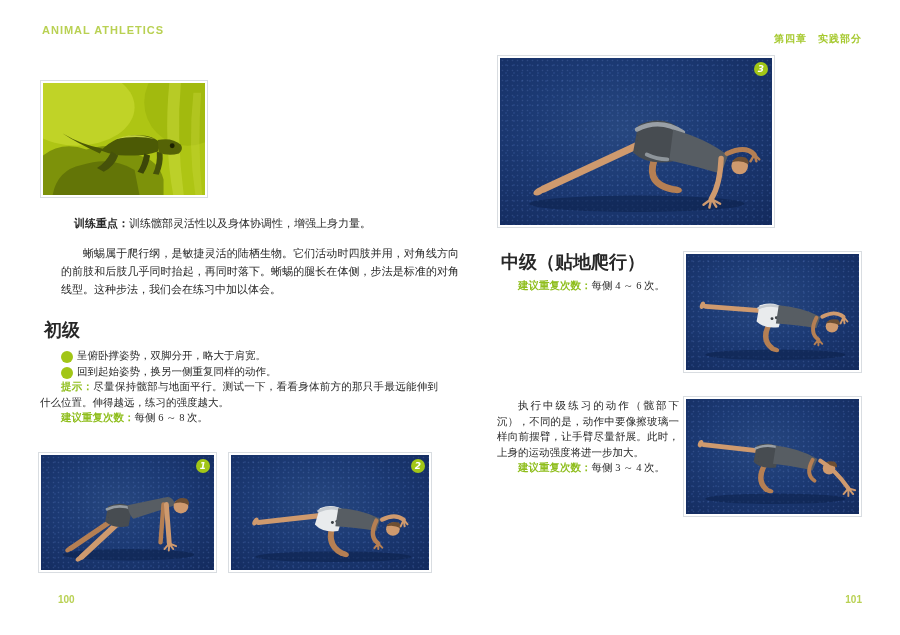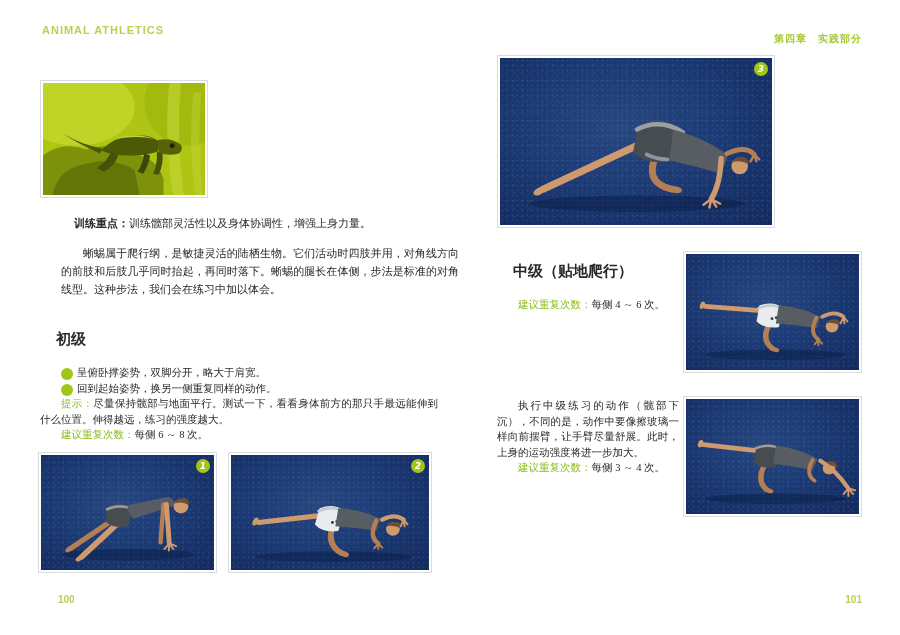--- a/index.html
+++ b/index.html
@@ -12,22 +12,22 @@
   .chaphead{font-family:"Liberation Sans","DejaVu Sans",sans-serif;
             font-size:10px;font-weight:700;letter-spacing:1px;color:#a6c92f;}
   .title{font-family:"Liberation Sans","DejaVu Sans",sans-serif;
          font-size:17px;font-weight:700;color:#15803d;letter-spacing:1px;margin-top:32px;}
   .pagenum{font-family:"Liberation Sans","DejaVu Sans",sans-serif;
            font-size:10px;font-weight:700;color:#b9d153;margin-left:12px;}
   
   .para{font-size:11px;line-height:18px;text-align:justify;text-indent:2em;margin:0;}
   .small{font-size:10.5px;line-height:15.5px;}
   .bold{font-weight:700;}
-  .green{color:#8fbe1d;font-weight:400;}
-  .lvlhead{font-size:15px;font-weight:700;margin:16px;}
+  .green{color:#8fbe1d;font-weight:700;}
+  .lvlhead{font-size:18px;font-weight:700;margin:4px;}
   
   .photo{position:absolute;background:#fff;border:1px solid #d9dde1;padding:2px;box-sizing:border-box;}
   .carpet{position:relative;width:100%;height:100%;overflow:hidden;
     background:
       radial-gradient(rgba(160,190,255,.16) .6px, transparent 1.1px) 0 0/5px 5px,
       radial-gradient(rgba(100,140,230,.20) .5px, transparent 1px) 2px 3px/8px 8px,
       radial-gradient(ellipse at 45% 42%, #27477f 0%, #1c3a74 45%, #132a5d 100%);}
   .carpet svg{position:absolute;inset:0;width:100%;height:100%;}
   .badge{position:absolute;top:6px;right:6px;width:14px;height:14px;border-radius:50%;
          background:#a2c617;color:#fff;font-family:"DejaVu Sans",sans-serif;

